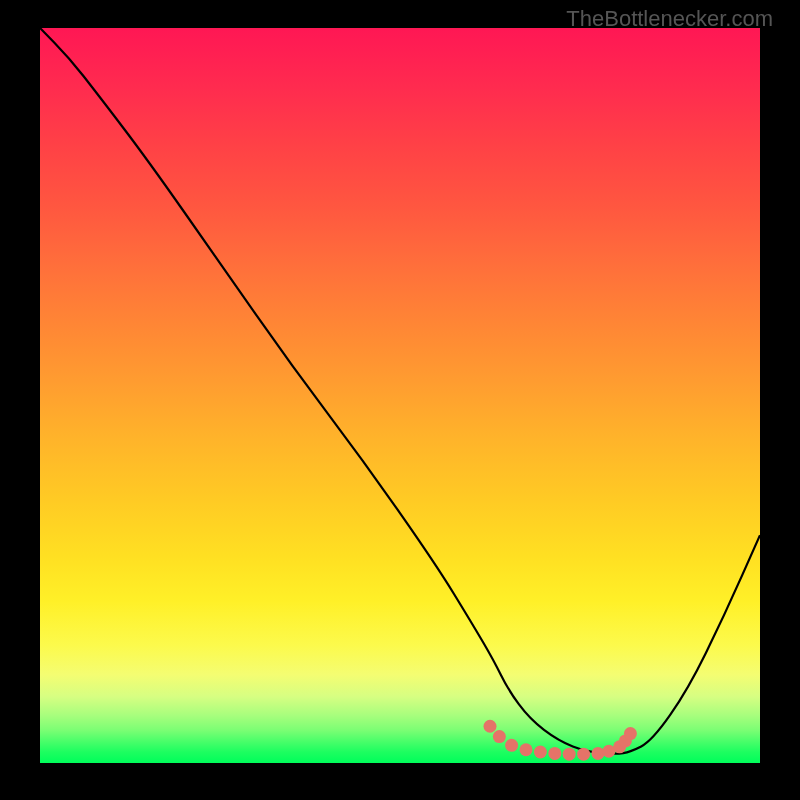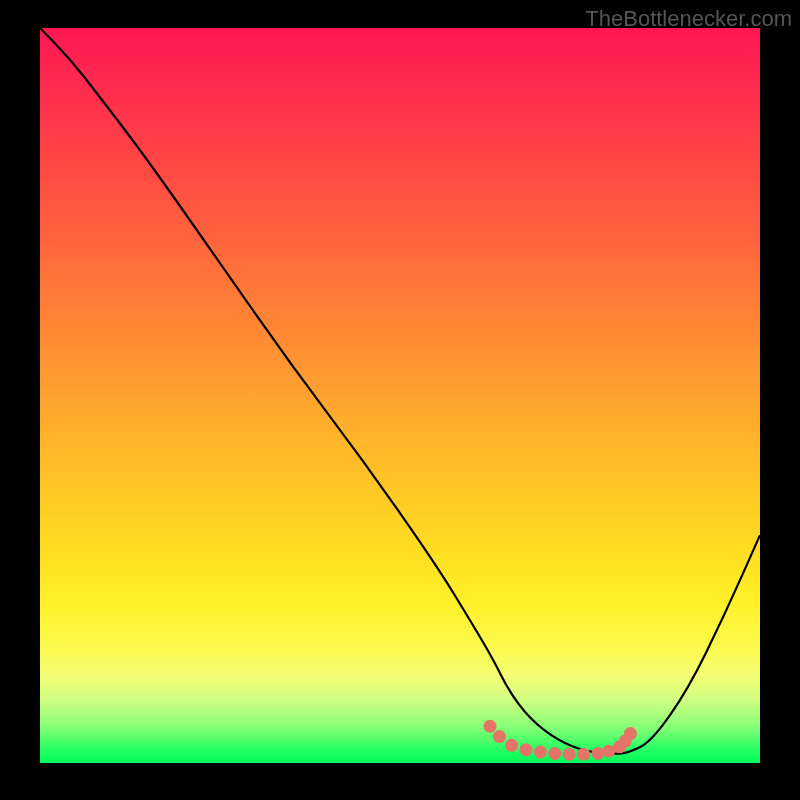--- a/index.html
+++ b/index.html
@@ -6,21 +6,21 @@
   body {
     width: 800px;
     height: 800px;
     background: #000;
     position: relative;
     font-family: Arial, sans-serif;
   }
   .watermark {
     position: absolute;
     top: 6px;
-    right: 8px;
+    right: 27px;
     color: #555;
     font-size: 22px;
     font-weight: 500;
     z-index: 10;
   }
   .plot-area {
     position: absolute;
     left: 40px;
     top: 28px;
     width: 720px;

